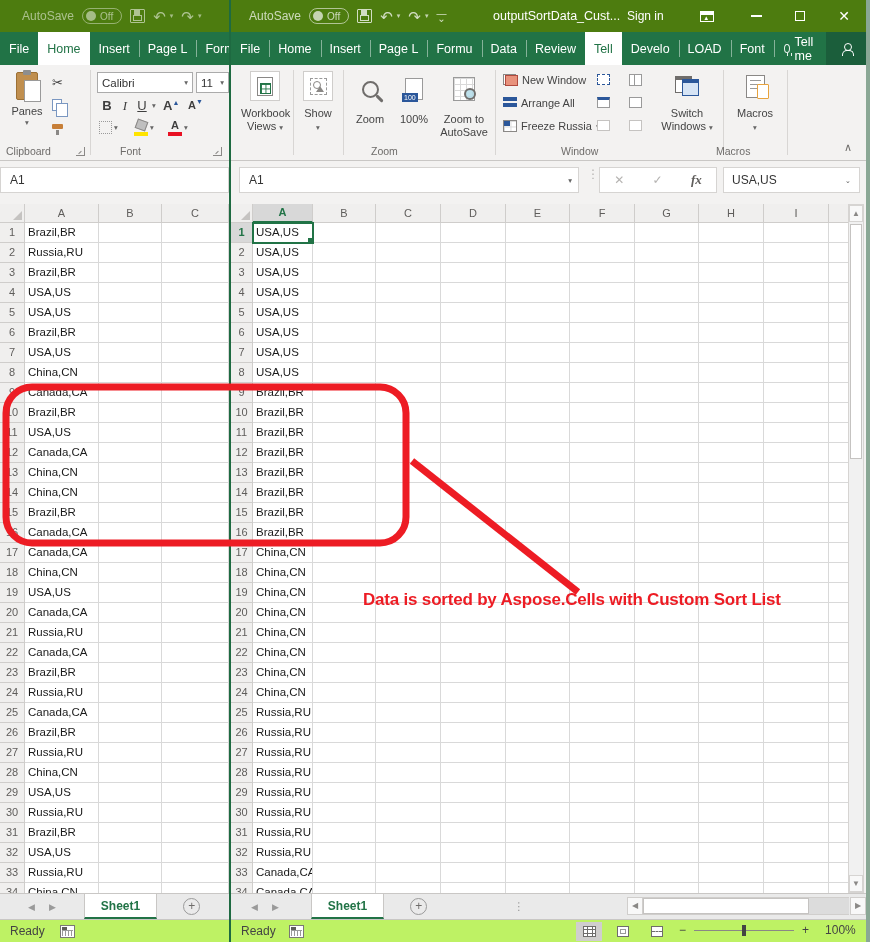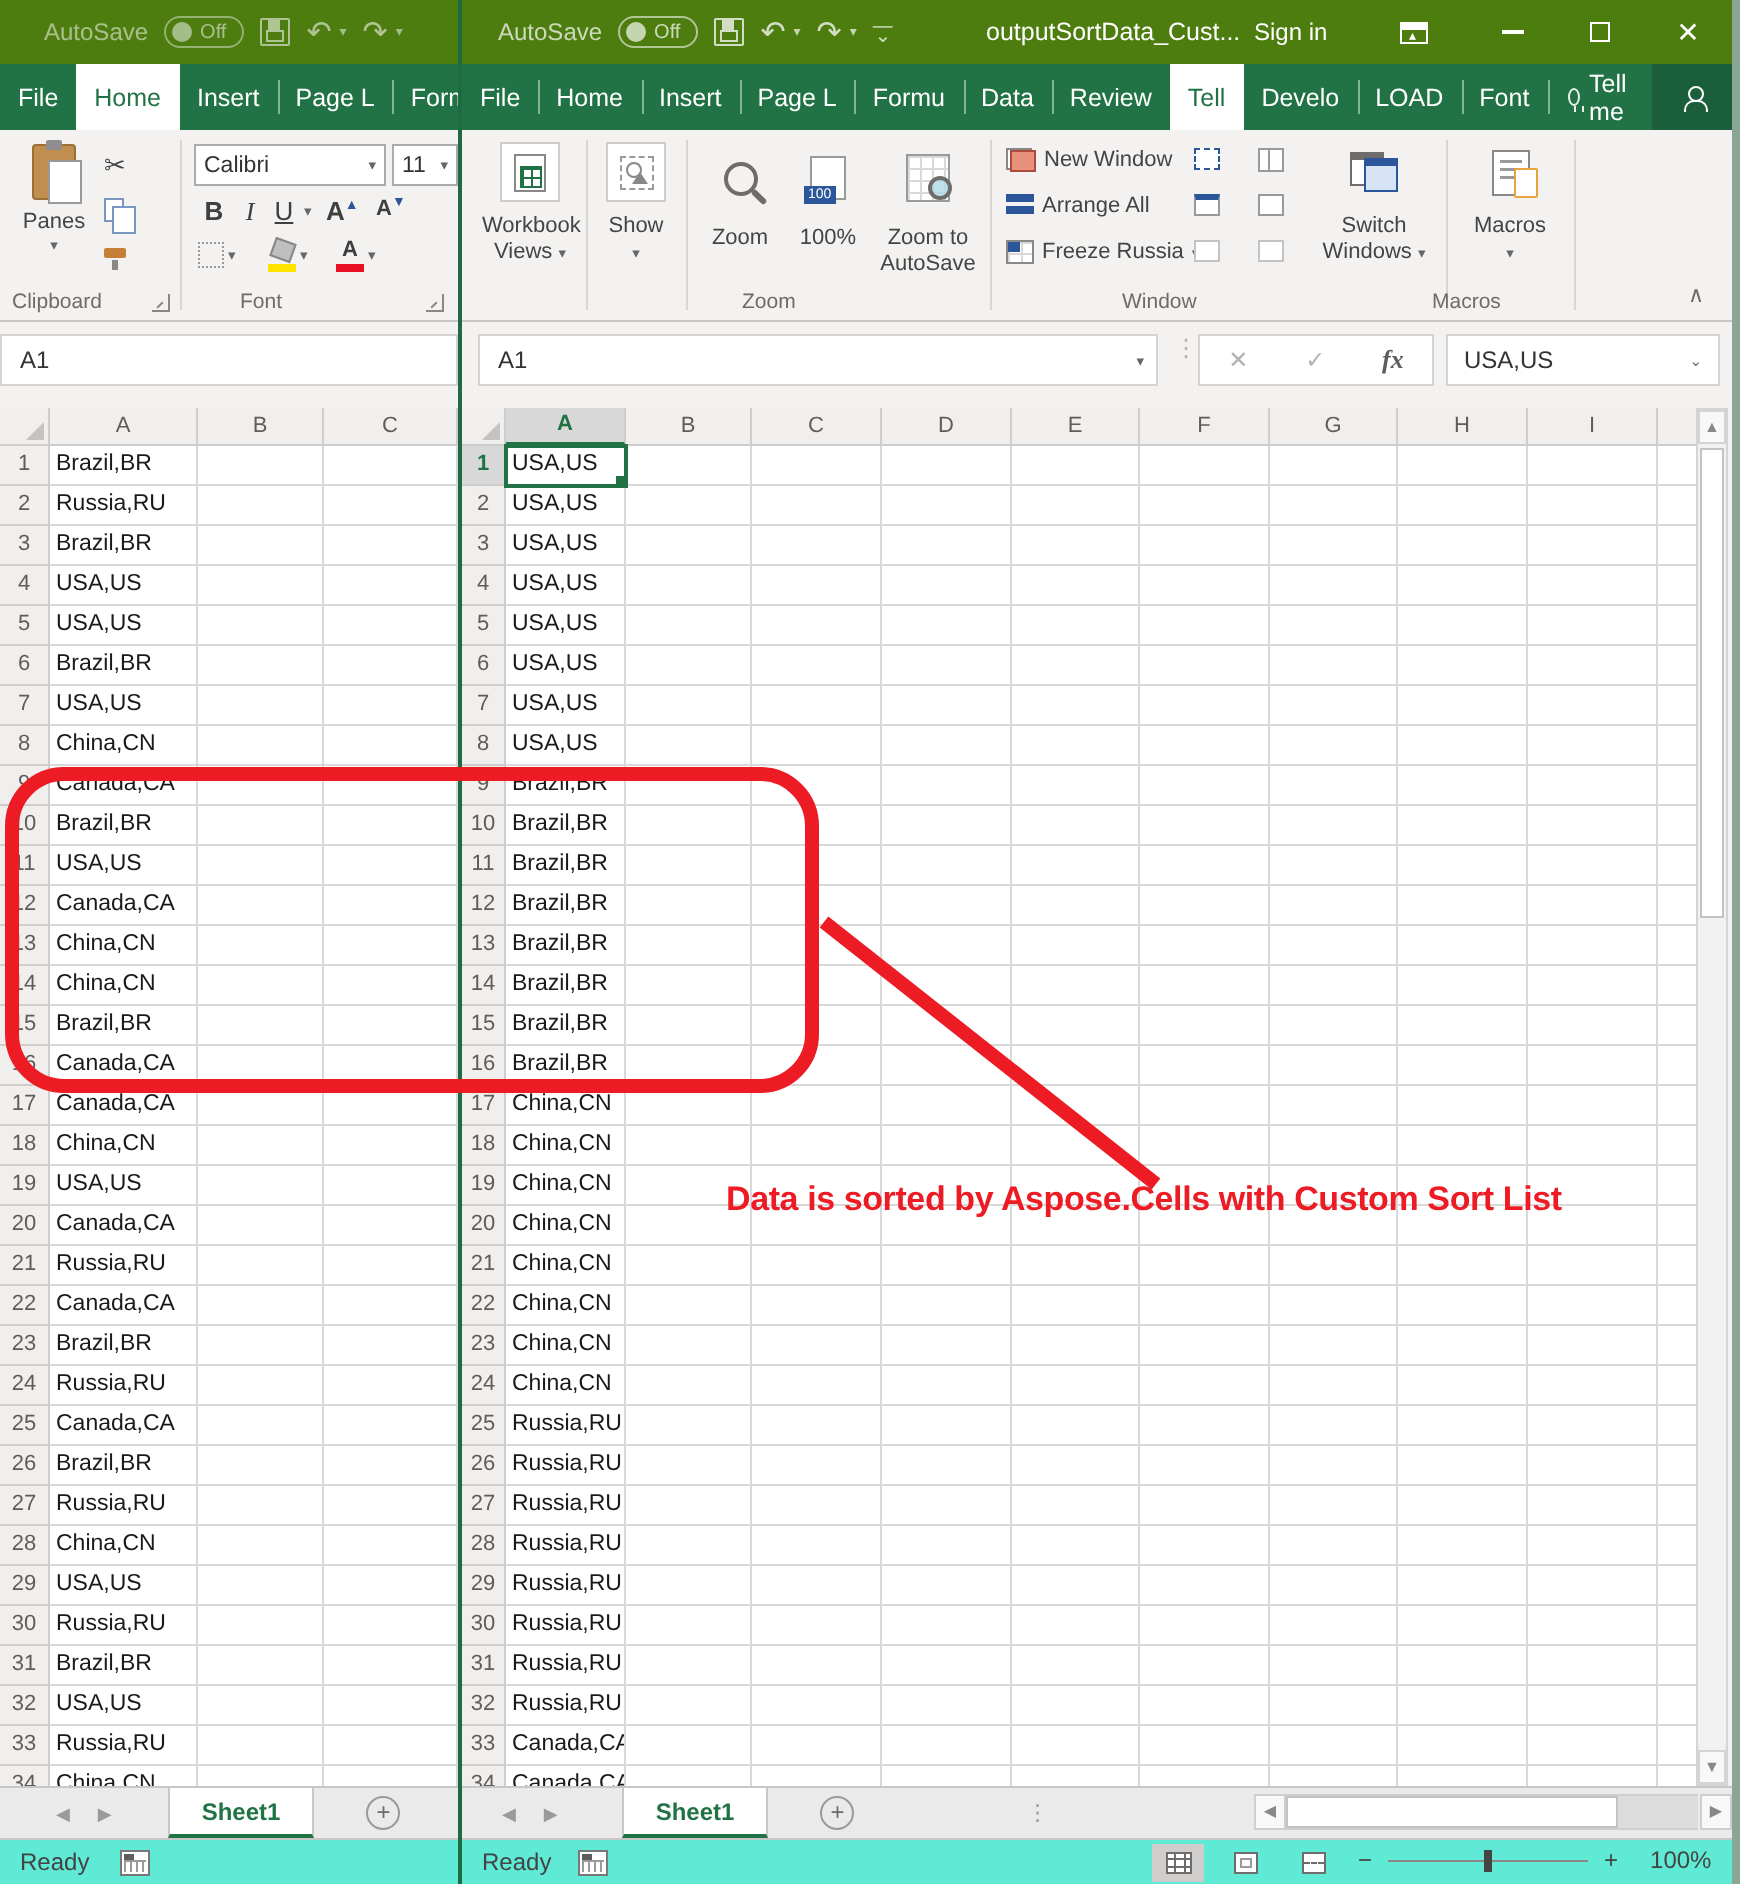--- a/index.html
+++ b/index.html
@@ -155,21 +155,21 @@
   .navarrs { display:flex; align-items:center; gap:14px; color:#9a9a9a; font-size:9px; }
   .sheettab { background:#fff; border-left:1px solid #c9c7c5; border-right:1px solid #c9c7c5; border-bottom:2px solid #217346; color:#217346; font-weight:bold; display:flex; align-items:center; padding:0 16px; }
   .addsheet { width:17px; height:17px; border:1px solid #9a9a9a; border-radius:50%; color:#6e6c6a; font-size:12px; line-height:15px; text-align:center; align-self:center; }
   .hscroll { position:absolute; bottom:4px; height:18px; display:flex; }
   .hs-btn { width:16px; height:18px; background:#f8f8f8; border:1px solid #d0cecc; color:#8a8886; font-size:8px; text-align:center; line-height:16px; }
   .hs-track { height:18px; background:#dcdcdc; border-top:1px solid #d0cecc; border-bottom:1px solid #d0cecc; position:relative; }
   .hs-thumb { position:absolute; top:0; bottom:0; background:#fff; border:1px solid #c5c3c1; }
   .dots3 { color:#9a9a9a; font-size:11px; letter-spacing:0; align-self:center; }
 
   
-  .statusbar { position:absolute; left:0; right:0; bottom:0; height:23px; background:#5eead4; border-top:1px solid #c9c7c5; font-size:12px; color:#444;padding-left:40px; }
+  .statusbar { position:absolute; left:0; right:0; bottom:0; height:23px; background:#bef264; border-top:1px solid #c9c7c5; font-size:12px; color:#444;padding-left:40px; }
   .ready { position:absolute; left:10px; top:4px; }
   .macro-rec { position:absolute; top:5px; width:15px; height:13px; border:1px solid #7a7876; background:#fff; }
   .macro-rec:before { content:""; position:absolute; top:1px; left:1px; width:5px; height:4px; background:#5f5d5b; }
   .macro-rec:after { content:""; position:absolute; bottom:1px; left:1px; right:1px; height:5px; background:linear-gradient(90deg,#9a9a9a 1px,transparent 1px) 0 0/3px 100%; border-top:1px solid #9a9a9a; }
   .viewbtns { position:absolute; display:flex; gap:8px; top:2px; }
   .vb { width:26px; height:19px; display:flex; align-items:center; justify-content:center; }
   .vb.active { background:#d0cecd; }
   .vb-norm { width:13px; height:11px; border:1px solid #6f6d6b; background:linear-gradient(#6f6d6b 1px,transparent 1px) 0 2px/100% 4px, linear-gradient(90deg,#6f6d6b 1px,transparent 1px) 3px 0/5px 100%, #fff; }
   .vb-layout { width:12px; height:11px; border:1px solid #6f6d6b; background:#fff; position:relative; }
   .vb-layout:before { content:""; position:absolute; inset:2px; border:1px solid #9a9a9a; }

